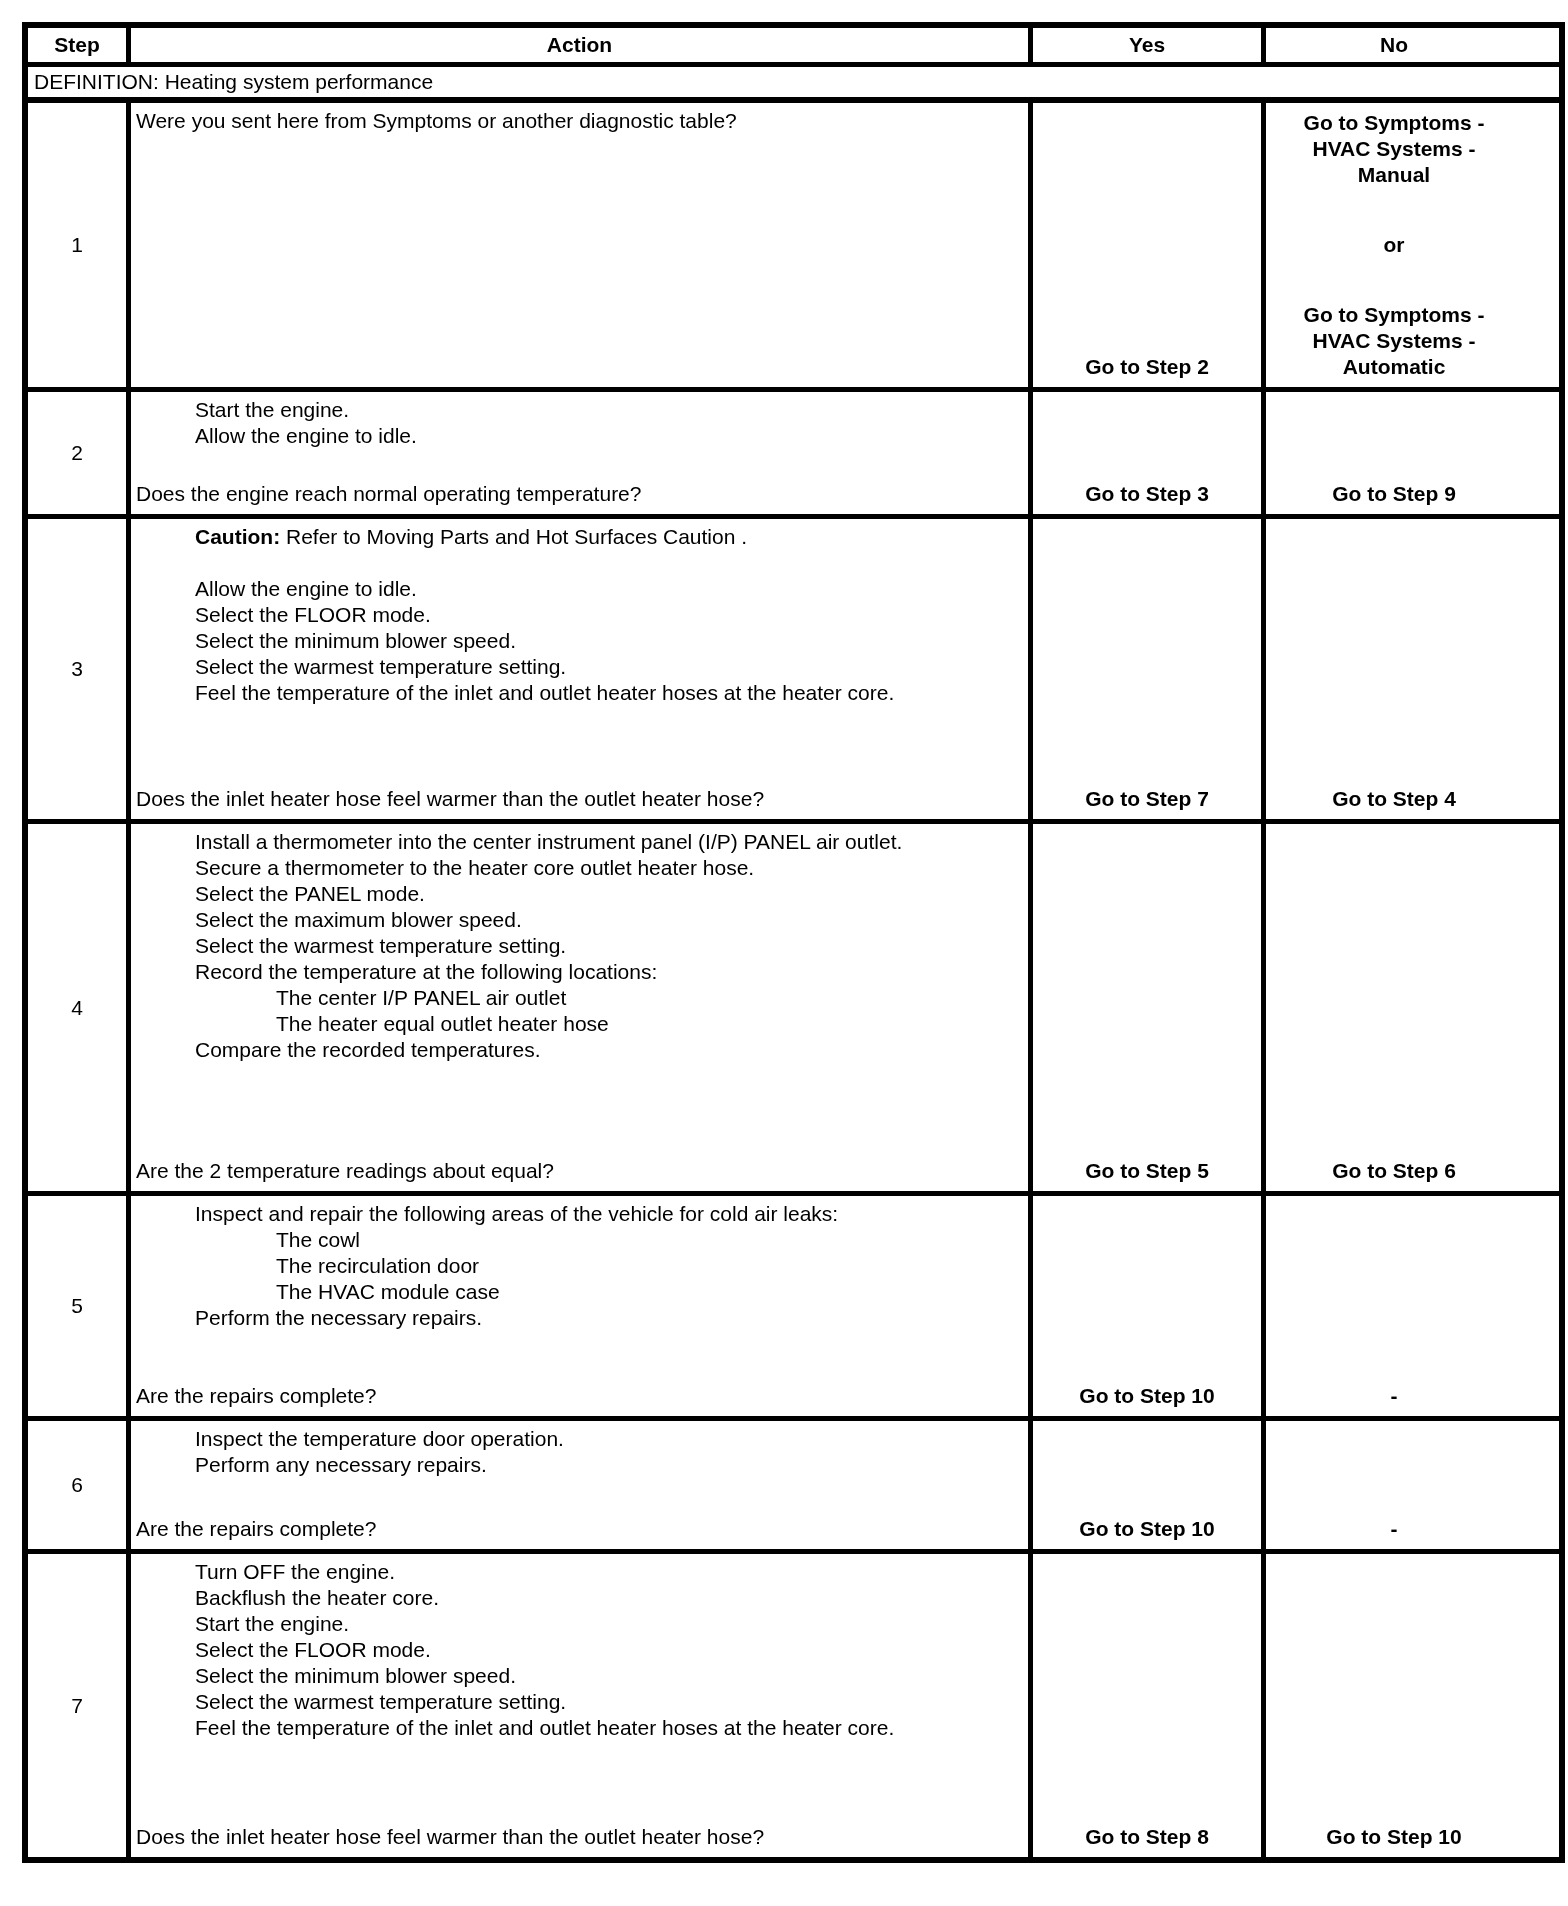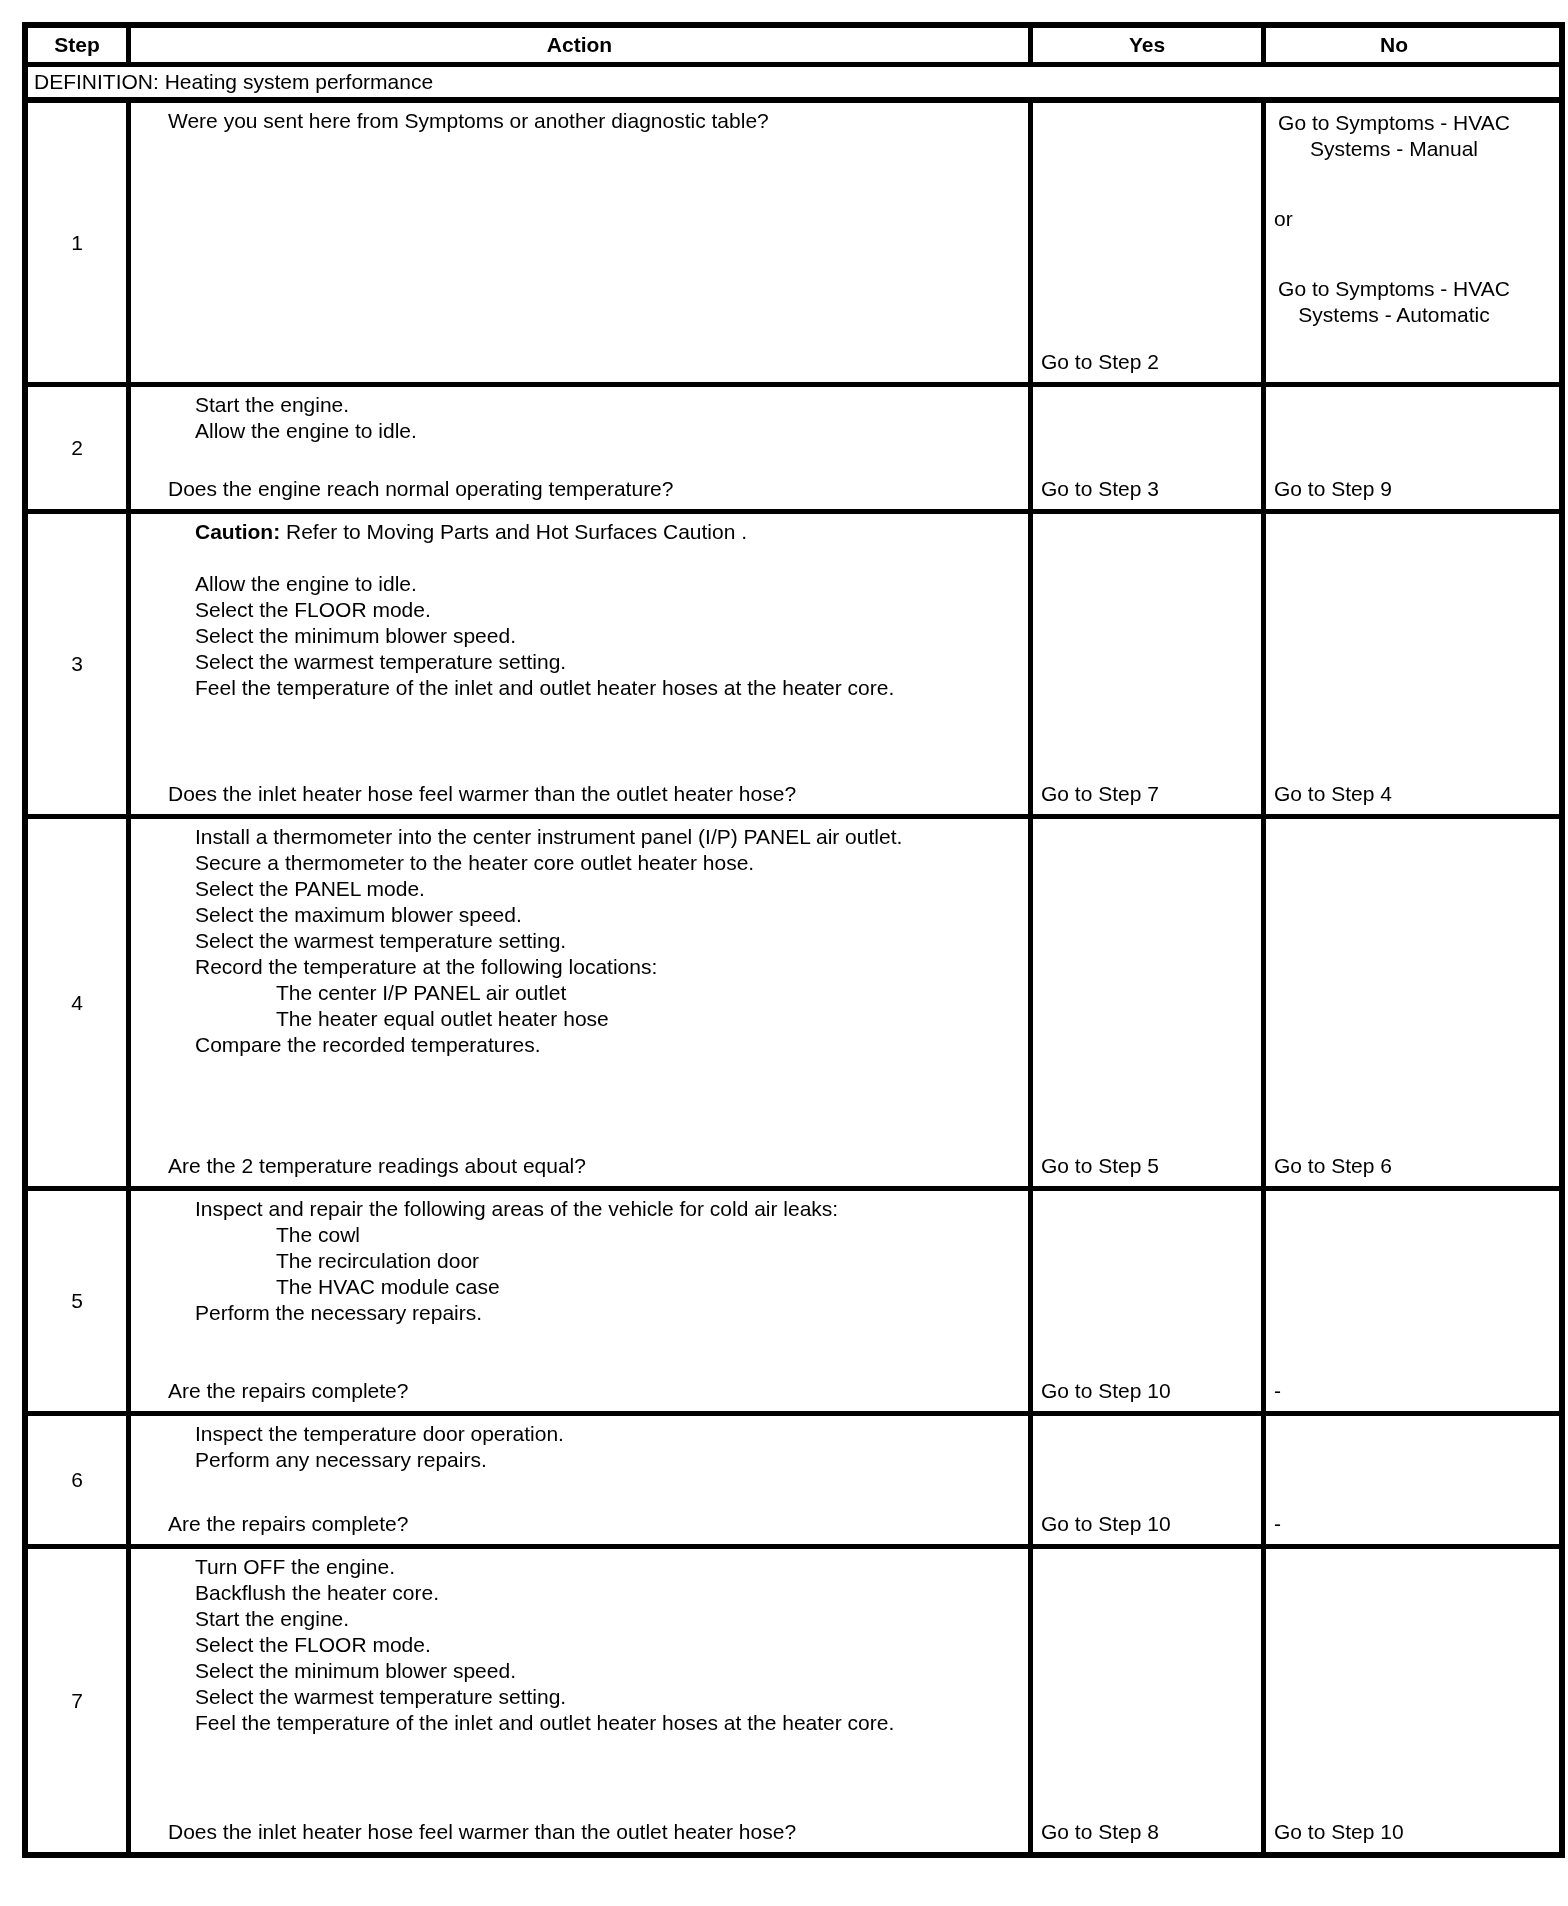--- a/index.html
+++ b/index.html
@@ -60,29 +60,30 @@
     justify-content: center;
   }
   .action-cell {
     display: flex;
     flex-direction: column;
     padding: 5px 6px 7px 0;
   }
   .action-lines { padding-left: 64px; width: 897px; max-width: 897px; }
   .action-line { min-height: 26px; }
   .action-line.indent-2 { padding-left: 81px; }
-  .question { margin-top: auto; padding-left: 5px; margin-left: 32px; }
+  .question { margin-top: auto; padding-left: 5px; }
   .question.q-top { margin-top: 0; margin-bottom: auto; }
   .result-cell {
     display: flex;
     flex-direction: column;
     justify-content: flex-end;
-    align-items: flex-start;
+    align-items: center;
     text-align: center;
     padding: 6px 8px 7px;
+    font-weight: bold;
   }
   .no-cell.stacked { justify-content: flex-start; padding-top: 7px; }
   .no-block + .no-block { margin-top: 44px; }
 </style>
 </head>
 <body>
 
 <div class="page">
   <div class="dtable">
     <div class="row header-row">

